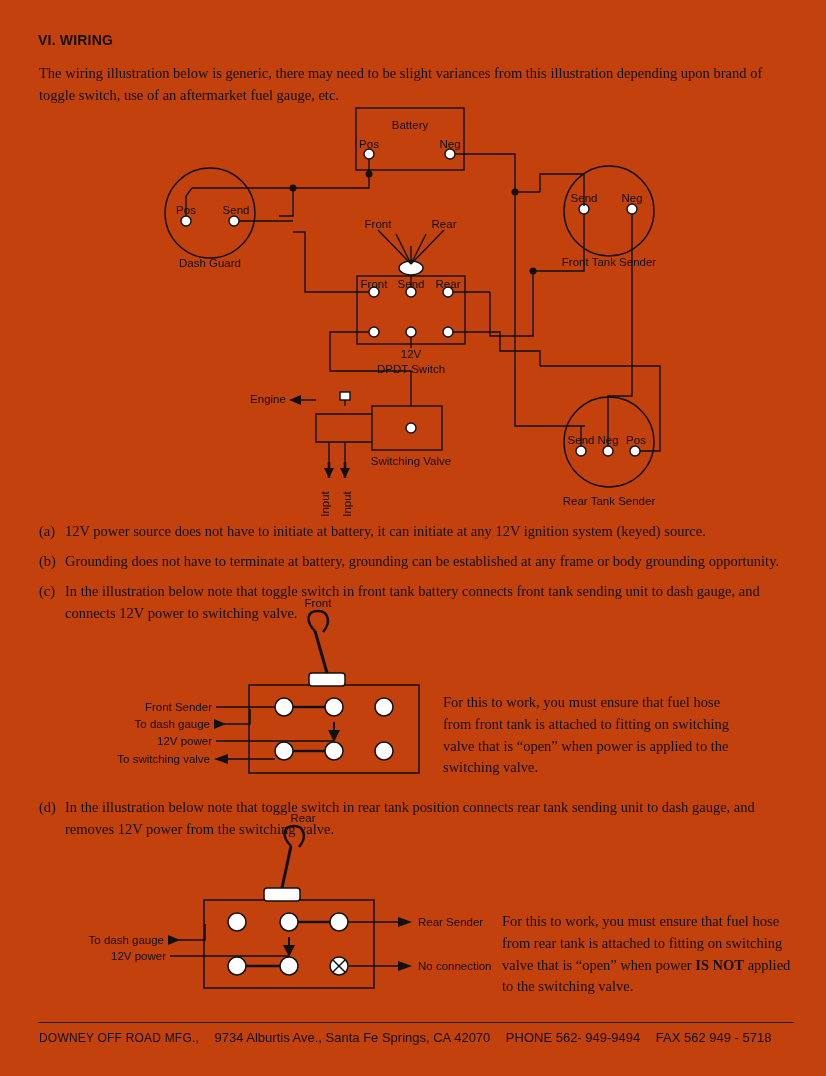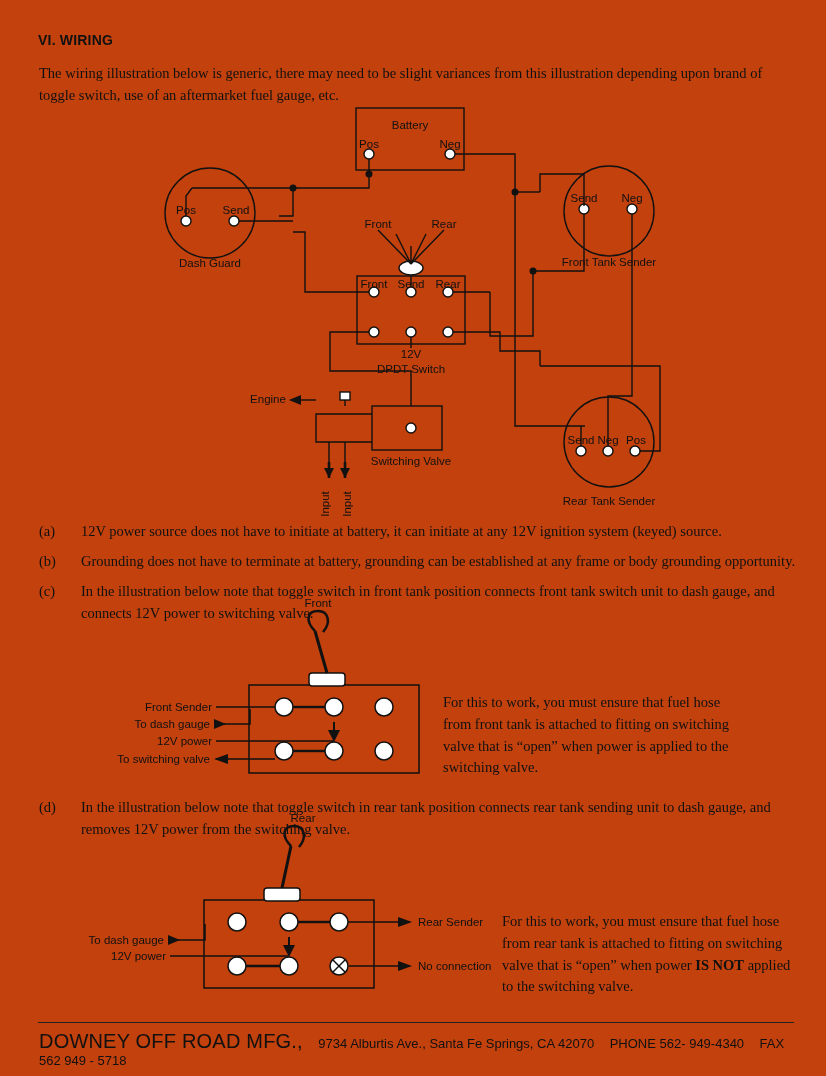--- a/index.html
+++ b/index.html
@@ -47,21 +47,21 @@
     line-height: 1.5;
   }
   .note .lbl {
     position: absolute;
     left: 0;
     top: 0;
     width: 26px;
   }
   .note .txt {
     display: block;
-    margin-left: 42px;
+    margin-left: 26px;
   }
   #note-a { left: 39px; top: 521px; width: 760px; }
   #note-b { left: 39px; top: 551px; width: 760px; }
   #note-c { left: 39px; top: 581px; width: 760px; }
   #note-d { left: 39px; top: 797px; width: 760px; }
 
   #para-c-right {
     position: absolute;
     left: 443px;
     top: 692px;
@@ -81,21 +81,21 @@
 
   .footer {
     position: absolute;
     left: 39px;
     top: 1030px;
     width: 755px;
     font-size: 14px;
   }
   .footer .company {
     font-family: "Liberation Sans", sans-serif;
-    font-size: 20px;
+    font-size: 12px;
     letter-spacing: 0.2px;
   }
   .footer .addr {
     margin-left: 12px;
     font-family: "Liberation Sans", sans-serif;
     font-size: 13px;
   }
   .footer-rule {
     position: absolute;
     left: 38px;
@@ -254,21 +254,21 @@
   <div class="note" id="note-a">
     <span class="lbl">(a)</span>
     <span class="txt">12V power source does not have to initiate at battery, it can initiate at any 12V ignition system (keyed) source.</span>
   </div>
   <div class="note" id="note-b">
     <span class="lbl">(b)</span>
     <span class="txt">Grounding does not have to terminate at battery, grounding can be established at any frame or body grounding opportunity.</span>
   </div>
   <div class="note" id="note-c">
     <span class="lbl">(c)</span>
-    <span class="txt">In the illustration below note that toggle switch in front tank position connects front tank switch unit to dash gauge, and connects 12V power to switching valve.</span>
+    <span class="txt">In the illustration below note that toggle switch in front tank battery connects front tank sending unit to dash gauge, and connects 12V power to switching valve.</span>
   </div>
   <div class="note" id="note-d">
     <span class="lbl">(d)</span>
     <span class="txt">In the illustration below note that toggle switch in rear tank position connects rear tank sending unit to dash gauge, and removes 12V power from the switching valve.</span>
   </div>
 
   <svg class="diagram" id="diagram-front" width="826" height="200" viewBox="0 0 826 200">
     <g fill="none" stroke="#111" stroke-width="1.5">
 
       <rect x="249" y="89" width="170" height="88"></rect>
@@ -352,17 +352,17 @@
       <text x="418" y="158">No connection</text>
     </g>
   </svg>
 
   <div id="para-d-right"><span>For this to work, you must ensure that fuel hose from rear tank is attached to fitting on switching valve that is “open” when power </span><b>IS NOT</b><span> applied to the switching valve.</span></div>
 
   <div class="footer-rule"></div>
   <div class="footer">
     <span class="company">DOWNEY OFF ROAD MFG.,</span>
     <span class="addr">9734 Alburtis  Ave.,  Santa Fe Springs,  CA  42070</span>
-    <span class="addr">PHONE  562- 949-4340</span>
+    <span class="addr">PHONE  562- 949-9494</span>
     <span class="addr">FAX   562  949 - 5718</span>
   </div>
 
 </div>
 
 </body></html>

